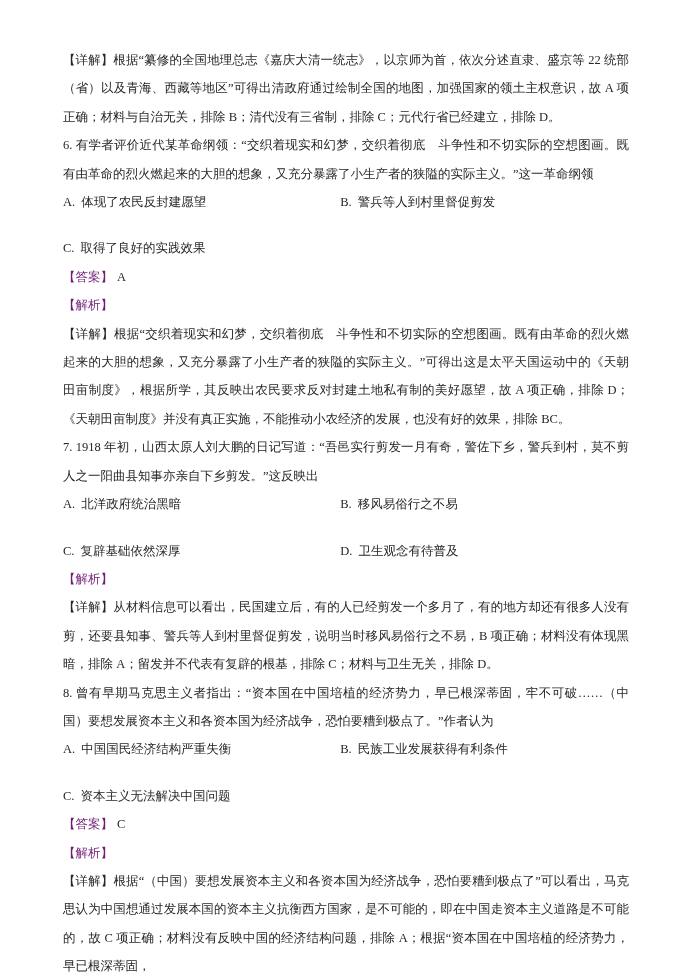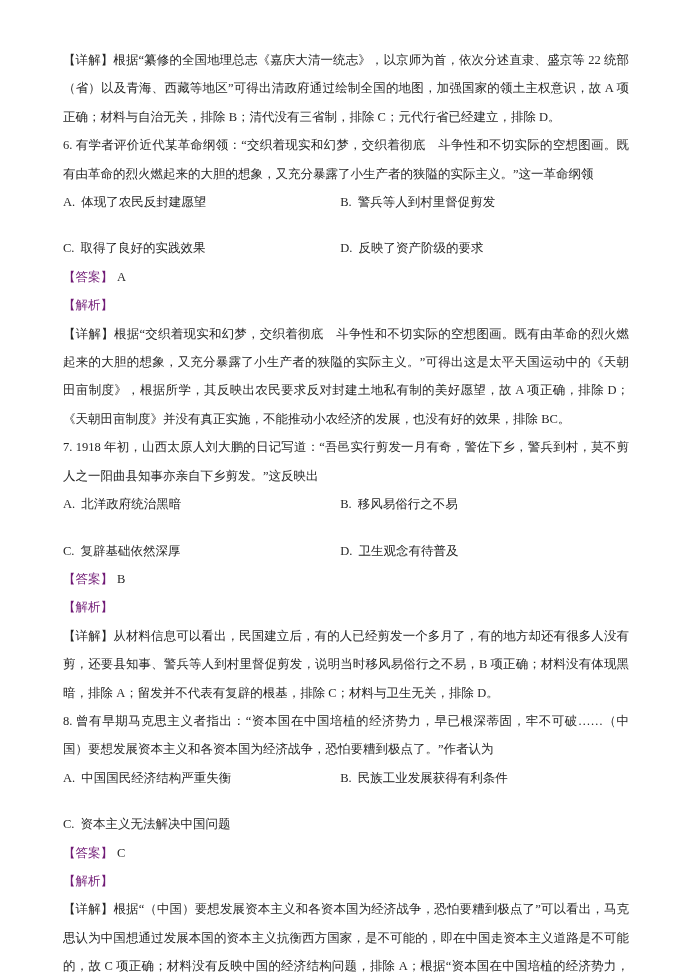--- a/index.html
+++ b/index.html
@@ -55,36 +55,34 @@
 <div class="page">
 
   <p class="para">【详解】根据“纂修的全国地理总志《嘉庆大清一统志》，以京师为首，依次分述直隶、盛京等 22 统部（省）以及青海、西藏等地区”可得出清政府通过绘制全国的地图，加强国家的领土主权意识，故 A 项正确；材料与自治无关，排除 B；清代没有三省制，排除 C；元代行省已经建立，排除 D。</p>
 
   <section>
     <p class="question-stem">6. 有学者评价近代某革命纲领：“交织着现实和幻梦，交织着彻底　斗争性和不切实际的空想图画。既有由革命的烈火燃起来的大胆的想象，又充分暴露了小生产者的狭隘的实际主义。”这一革命纲领</p>
     <div class="options">
       <p class="option"><span class="okey">A.</span><span>体现了农民反封建愿望</span></p>
       <p class="option"><span class="okey">B.</span><span>警兵等人到村里督促剪发</span></p>
       <p class="option"><span class="okey">C.</span><span>取得了良好的实践效果</span></p>
-      <p class="option"><span class="okey">D.</span><span>反映了资产阶级的要求</span></p>
     </div>
     <p class="para answer-line"><span class="blue">【答案】</span><span class="ans-val">A</span></p>
     <p class="para blue">【解析】</p>
     <p class="para">【详解】根据“交织着现实和幻梦，交织着彻底　斗争性和不切实际的空想图画。既有由革命的烈火燃起来的大胆的想象，又充分暴露了小生产者的狭隘的实际主义。”可得出这是太平天国运动中的《天朝田亩制度》，根据所学，其反映出农民要求反对封建土地私有制的美好愿望，故 A 项正确，排除 D；《天朝田亩制度》并没有真正实施，不能推动小农经济的发展，也没有好的效果，排除 BC。</p>
   </section>
 
   <section>
     <p class="question-stem">7. 1918 年初，山西太原人刘大鹏的日记写道：“吾邑实行剪发一月有奇，警佐下乡，警兵到村，莫不剪人之一阳曲县知事亦亲自下乡剪发。”这反映出</p>
     <div class="options">
       <p class="option"><span class="okey">A.</span><span>北洋政府统治黑暗</span></p>
       <p class="option"><span class="okey">B.</span><span>移风易俗行之不易</span></p>
       <p class="option"><span class="okey">C.</span><span>复辟基础依然深厚</span></p>
       <p class="option"><span class="okey">D.</span><span>卫生观念有待普及</span></p>
     </div>
-    <p class="para answer-line"><span class="blue">【答案】</span><span class="ans-val">B</span></p>
     <p class="para blue">【解析】</p>
     <p class="para">【详解】从材料信息可以看出，民国建立后，有的人已经剪发一个多月了，有的地方却还有很多人没有剪，还要县知事、警兵等人到村里督促剪发，说明当时移风易俗行之不易，B 项正确；材料没有体现黑暗，排除 A；留发并不代表有复辟的根基，排除 C；材料与卫生无关，排除 D。</p>
   </section>
 
   <section>
     <p class="question-stem">8. 曾有早期马克思主义者指出：“资本国在中国培植的经济势力，早已根深蒂固，牢不可破……（中国）要想发展资本主义和各资本国为经济战争，恐怕要糟到极点了。”作者认为</p>
     <div class="options">
       <p class="option"><span class="okey">A.</span><span>中国国民经济结构严重失衡</span></p>
       <p class="option"><span class="okey">B.</span><span>民族工业发展获得有利条件</span></p>
       <p class="option"><span class="okey">C.</span><span>资本主义无法解决中国问题</span></p>

